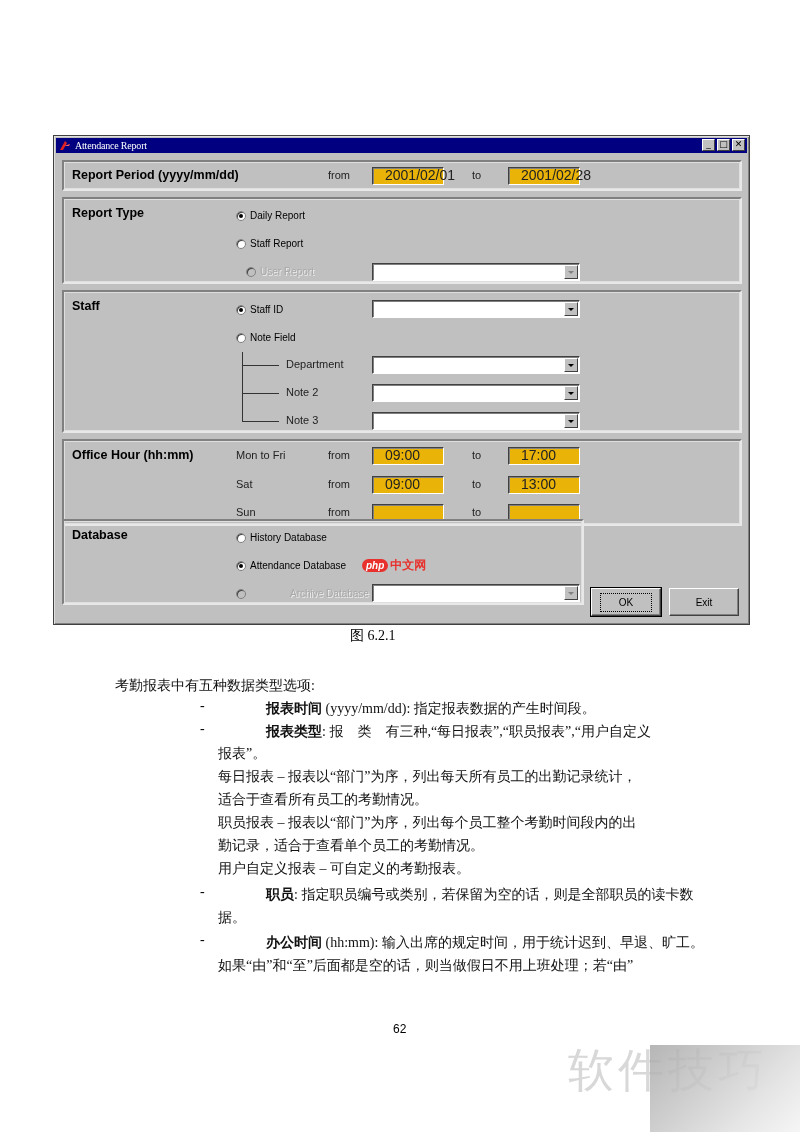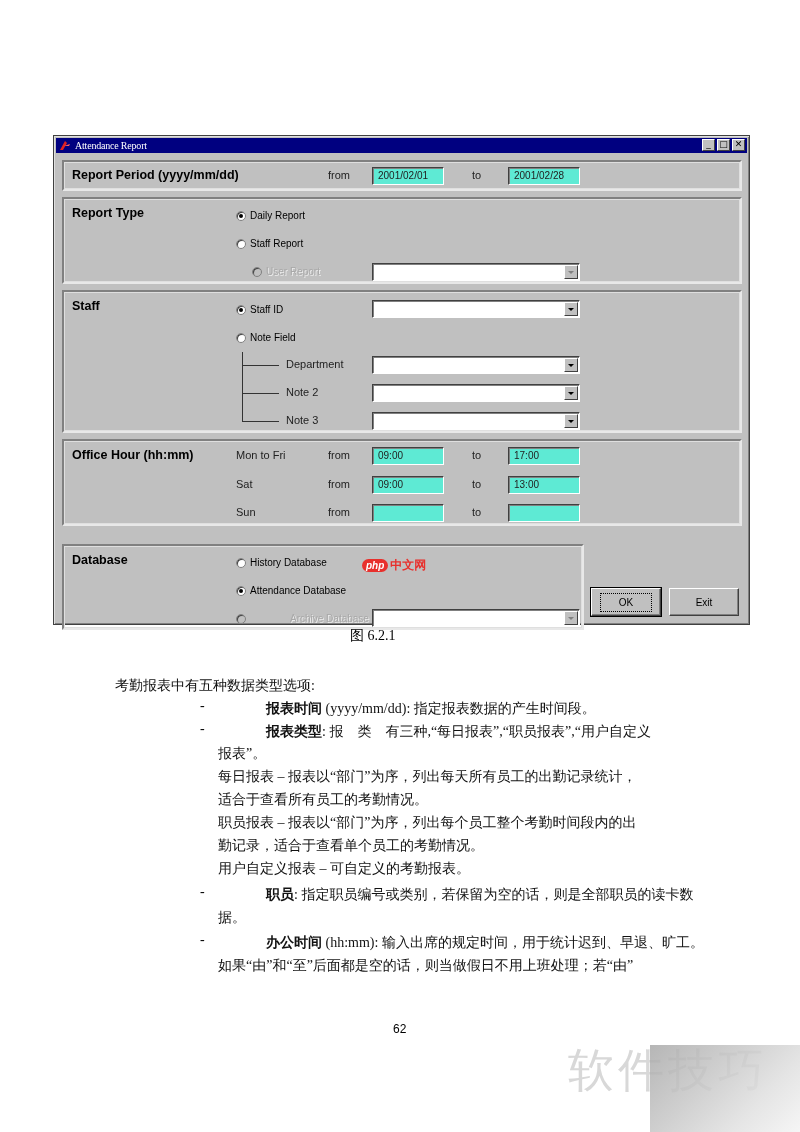--- a/index.html
+++ b/index.html
@@ -27,24 +27,24 @@
 
   .group {
     position: absolute; left: 8px; border: 2px solid #808080;
     border-right-color: #e8e8e8; border-bottom-color: #e8e8e8;
     outline: 1px solid #dfdfdf; outline-offset: -3px;
   }
   .g-label { position: absolute; left: 8px; font-size: 12.5px; font-weight: bold; }
 
   .lbl { position: absolute; font-size: 11px; color: #222; }
   .input {
-    position: absolute; height: 18px; background: #5eead4;
+    position: absolute; height: 18px; background: #eab308;
     border: 1px solid; border-color: #404040 #ffffff #ffffff #404040;
     box-shadow: inset 1px 1px 0 #808080;
-    font-size: 10px; line-height: 15px; padding-left: 5px; color: #222;
+    font-size: 14px; line-height: 15px; padding-left: 12px; color: #222;
   }
   .combo { position: absolute; height: 18px; background: #fff;
     border: 1px solid; border-color: #404040 #ffffff #ffffff #404040;
     box-shadow: inset 1px 1px 0 #808080; }
   .combo .arrow {
     position: absolute; right: 1px; top: 1px; width: 14px; height: 14px;
     background: #c0c0c0; border: 1px solid; border-color: #ffffff #404040 #404040 #ffffff;
     display: flex; align-items: center; justify-content: center;
   }
   .combo .arrow::after { content: ""; border-left: 3px solid transparent; border-right: 3px solid transparent; border-top: 3px solid #000; }
@@ -114,21 +114,21 @@
   <div class="group" style="top:61px; width:680px; height:87px;">
     <span class="g-label" style="top:7px;">Report Type</span>
     <div class="radio" style="left:172px; top:11px;">
       <span class="dot on"></span>
       <span>Daily Report</span>
     </div>
     <div class="radio" style="left:172px; top:39px;">
       <span class="dot"></span>
       <span>Staff Report</span>
     </div>
-    <div class="radio disabled" style="left:188px; top:67px;text-align:center;">
+    <div class="radio disabled" style="left:182px; top:67px;text-align:center;">
       <span class="dot"></span>
       <span>User Report</span>
     </div>
     <div class="combo disabled" style="left:308px; top:64px; width:208px;">
       <span class="arrow"></span>
     </div>
   </div>
 
   <div class="group" style="top:154px; width:680px; height:143px;">
     <span class="g-label" style="top:7px;">Staff</span>
@@ -176,21 +176,21 @@
     <span class="lbl" style="left:408px; top:37px;">to</span>
     <div class="input" style="left:444px; top:35px; width:72px;">13:00</div>
 
     <span class="lbl" style="left:172px; top:65px;">Sun</span>
     <span class="lbl" style="left:264px; top:65px;">from</span>
     <div class="input" style="left:308px; top:63px; width:72px;"></div>
     <span class="lbl" style="left:408px; top:65px;">to</span>
     <div class="input" style="left:444px; top:63px; width:72px;"></div>
   </div>
 
-  <div class="group" style="top:408px; width:522px; height:86px;padding-left:19px;">
+  <div class="group" style="top:383px; width:522px; height:86px;padding-left:19px;">
     <span class="g-label" style="top:7px;">Database</span>
     <div class="radio" style="left:172px; top:11px;">
       <span class="dot"></span>
       <span>History Database</span>
     </div>
     <div class="radio" style="left:172px; top:39px;">
       <span class="dot on"></span>
       <span>Attendance Database</span>
     </div>
     <div class="radio disabled" style="left:172px; top:67px;gap:44px;">

